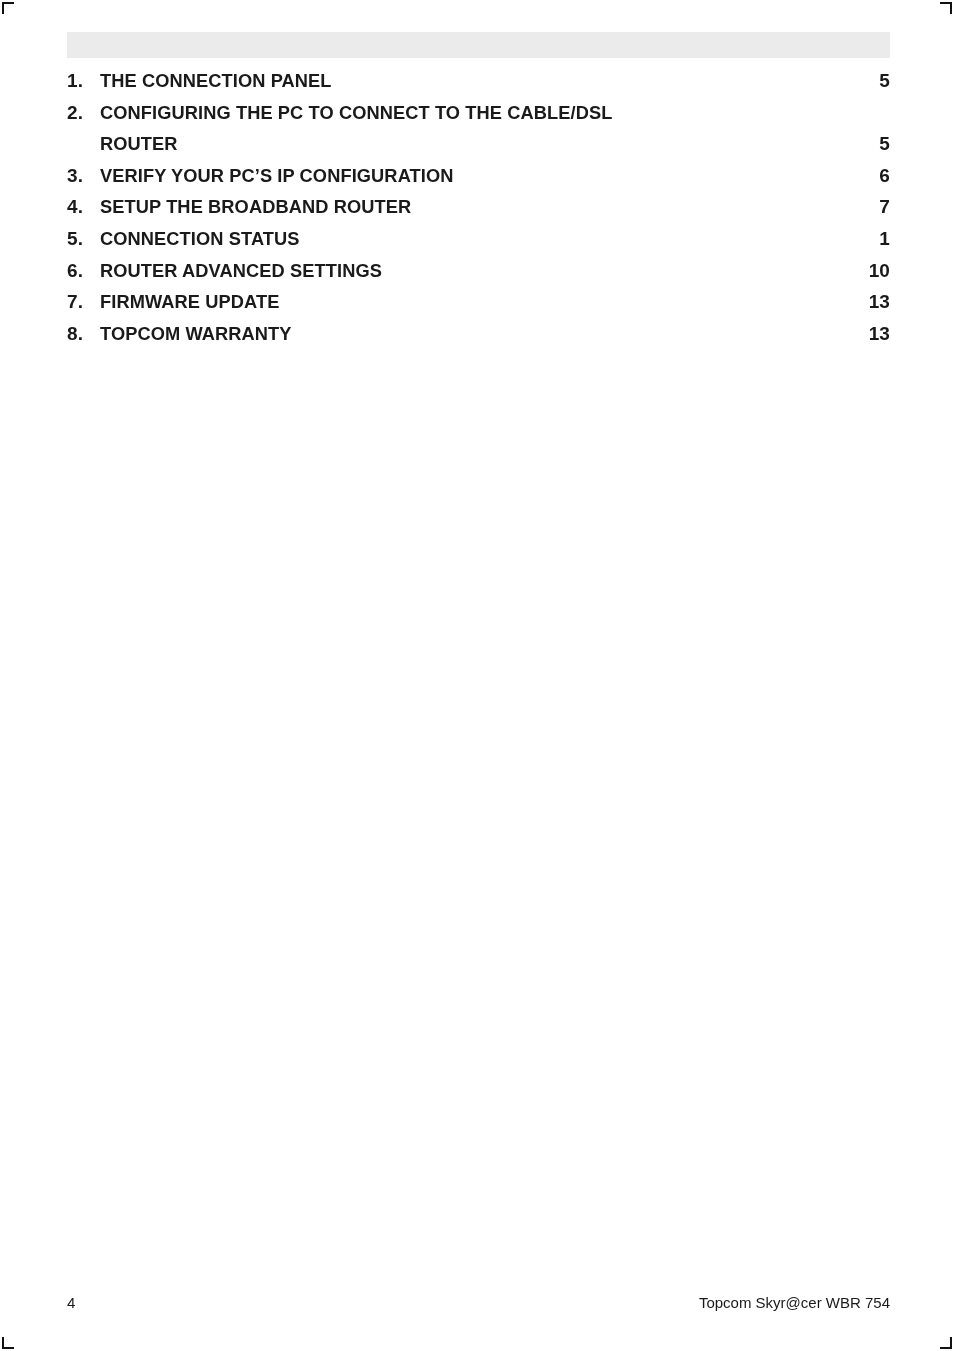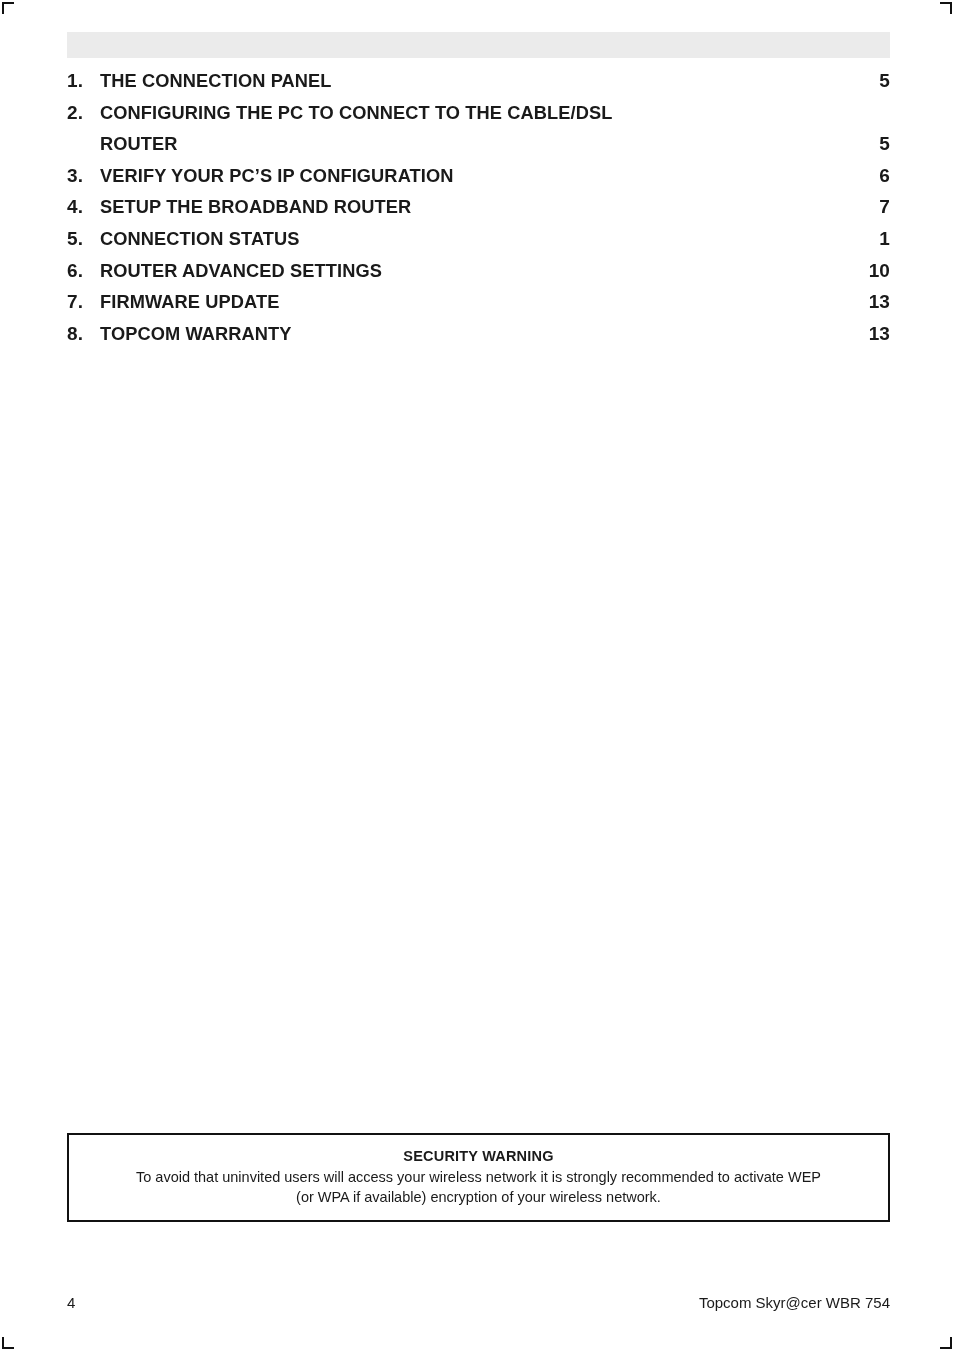--- a/index.html
+++ b/index.html
@@ -191,24 +191,19 @@
     </div>
 
     <div class="toc-row">
       <span class="toc-num">8.</span>
       <span class="toc-label">TOPCOM WARRANTY</span>
       <span class="toc-page">13</span>
     </div>
 
   </div>
 
-  <div class="security-box">
-    <div class="security-title">SECURITY WARNING</div>
-    <div class="security-text">To avoid that uninvited users will access your wireless network it is strongly recommended to activate WEP
-(or WPA if available)  encryption of your wireless network.</div>
-  </div>
 
   <div class="footer">
     <span class="footer-page">4</span>
     <span class="footer-product">Topcom Skyr@cer WBR 754</span>
   </div>
 
 </div>
 
 </body></html>

